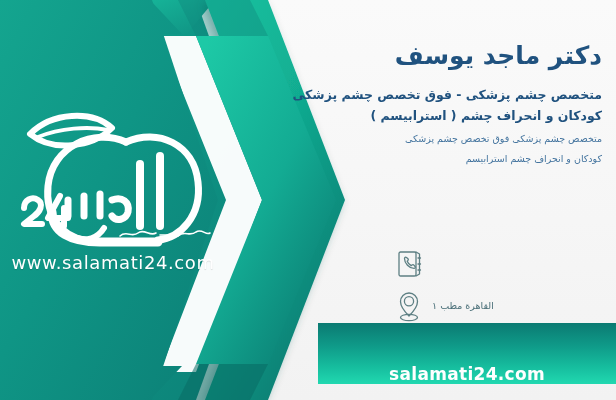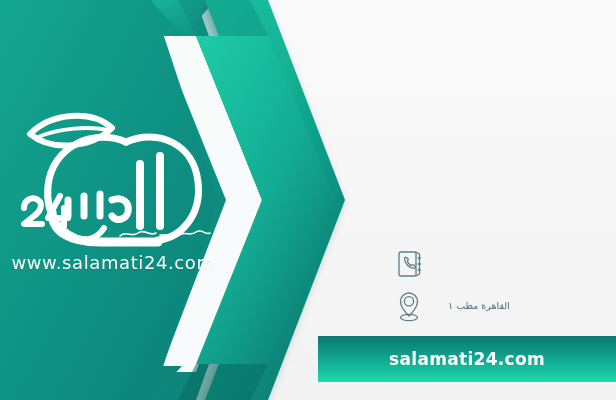--- a/index.html
+++ b/index.html
@@ -56,37 +56,37 @@
     font-weight:400;opacity:.95;
   }
 
   
   .contacts{
     position:absolute;right:22px;top:246px;width:200px;
     direction:rtl;text-align:left;
   }
   .contact-row{
     display:flex;align-items:center;justify-content:flex-end;
-    gap:24px;margin-bottom:6px;height:36px;
+    gap:8px;margin-bottom:6px;height:36px;
   }
   .contact-row .ico{
     width:30px;height:34px;flex:0 0 30px;
     color:#5d7f83;display:block;
   }
   .contact-row .ico svg{display:block;width:30px;height:34px;}
   .contact-text{
     font-size:9.5px;color:#4a6f78;direction:rtl;white-space:nowrap;
     line-height:1;
   }
 
   
   .bottom-bar{
-    position:absolute;left:318px;top:336px;width:298px;height:46px;
+    position:absolute;left:318px;top:323px;width:298px;height:61px;
     background:linear-gradient(180deg,#0b7a72 0%,#0f9b89 38%,#16bd9e 72%,#21d8b0 100%);
-    display:flex;align-items:center;justify-content:center;
+    display:flex;align-items:flex-end;justify-content:center;
   }
   .bottom-bar .bb-text{
     color:#ffffff;font-size:17px;font-weight:bold;letter-spacing:.3px;
     font-family:"DejaVu Sans","Liberation Sans",sans-serif;
   }
 </style>
 </head>
 <body>
 
 <div class="card">
@@ -187,20 +187,27 @@
         <path d="M62,12 C68,6 74,13 80,8 C86,4 90,12 94,9"></path>
         <path d="M12,15 L34,15" stroke-width="1.2"></path>
       </g>
     </svg>
     <span class="logo-tagline-text" style="position:absolute;left:0;top:118px;width:210px;
           text-align:center;font-size:0;opacity:0;">بـراحتی یـک‌لبخنـد</span>
 
     <div class="logo-url">www.salamati24.com</div>
   </div>
 
+  <div class="info">
+    <h1 class="doc-name">دکتر ماجد يوسف</h1>
+    <p class="spec-main">متخصص چشم پزشکی - فوق تخصص چشم پزشکی</p>
+    <p class="spec-main">کودکان و انحراف چشم ( استرابیسم )</p>
+    <p class="spec-sub">متخصص چشم پزشکی فوق تخصص چشم پزشکی</p>
+    <p class="spec-sub">کودکان و انحراف چشم استرابیسم</p>
+  </div>
 
   <div class="contacts">
 
     <div class="contact-row">
       <span class="contact-text"></span>
       <span class="ico">
         <svg viewBox="0 0 30 34" fill="none" stroke="currentColor" stroke-width="1.3" stroke-linecap="round" stroke-linejoin="round">
           <rect x="5" y="5" width="17" height="24" rx="1.5"></rect>
           <path d="M22,5 L25.5,7 L25.5,27 L22,29"></path>
           <path d="M24,11 L26.5,11 M24,17 L26.5,17 M24,23 L26.5,23"></path>

